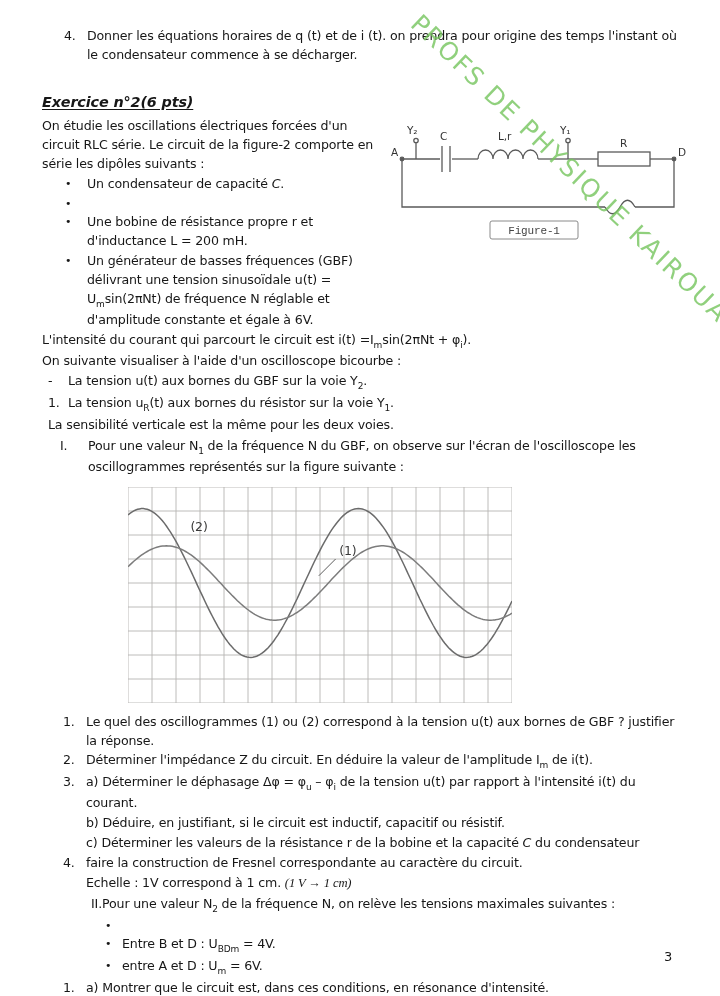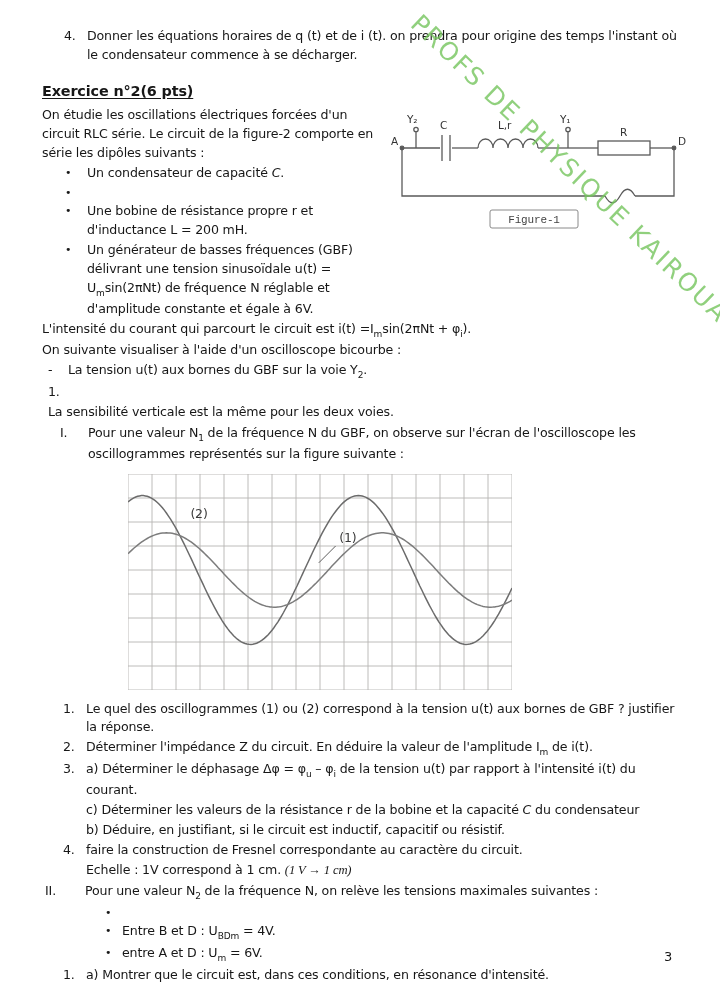--- a/index.html
+++ b/index.html
@@ -5,32 +5,32 @@
   html,body{margin:0;padding:0;background:#ffffff;}
   .page{position:relative;width:720px;height:996px;background:#fff;overflow:hidden;
         font-family:"DejaVu Sans",sans-serif;font-size:12.6px;line-height:1.5;
         color:#171717;letter-spacing:-0.15px;}
   .content{padding:26px 34px 0 42px;}
   .row{display:flex;align-items:flex-start;margin:1px 0;}
   .num{flex:0 0 23px;}
   .num-wide{flex:0 0 40px;}
   .marker{flex:0 0 20px;}
   .item4{margin-left:22px;}
-  .heading{margin:16px 0 4px 0;font-size:14.4px;font-weight:bold;
-           text-decoration:underline;text-underline-offset:2px;}
+  .heading{margin:27px 0 4px 0;font-size:14.4px;font-weight:bold;
+           text-decoration:underline;text-underline-offset:2px;font-style:italic;}
   .sec{overflow:hidden;}
   .circuit-fig{float:right;width:296px;margin:2px 0 2px 10px;}
   .bullet-row{display:flex;margin:1px 0 1px 23px;}
   .bullet{flex:0 0 22px;font-size:11px;padding-top:1px;}
   .indent-sm{margin-left:6px;}
   .part1-row{display:flex;margin:2px 0 2px 18px;}
   .part1-row .num{flex:0 0 28px;}
   .figure-osc{position:relative;margin:10px 0 10px 86px;width:384px;height:216px;}
   .q-row{display:flex;margin:1px 0 1px 21px;}
-  .p2-row{display:flex;margin:2px 0 1px 3px;}
+  .p2-row{display:flex;margin:2px 0 1px 20px;text-align:right;}
   .p2-bullet-row{display:flex;margin:1px 0 1px 63px;}
   .p2-bullet-row .bullet{flex:0 0 17px;}
   .math{font-family:"Liberation Serif",serif;font-style:italic;text-align:center;}
   sub{font-size:9px;}
   sup{font-size:9px;}
   .watermark{position:absolute;top:6px;left:428px;transform:rotate(44deg);
              transform-origin:0 0;font-size:25px;letter-spacing:2px;white-space:nowrap;
              color:rgba(116,196,92,0.8);pointer-events:none;z-index:6;font-weight:400;}
   .page-num{position:absolute;right:48px;bottom:30px;font-size:13px;}
   .fig-caption-font{font-family:"Liberation Mono",monospace;}
@@ -112,20 +112,21 @@
 
     <div>L'intensité du courant qui parcourt le circuit est i(t) =I<sub>m</sub>sin(2πNt + φ<sub>i</sub>).</div>
     <div>On suivante visualiser à l'aide d'un oscilloscope bicourbe :</div>
 
     <div class="row indent-sm">
       <span class="marker">-</span>
       <span>La tension u(t) aux bornes du GBF sur la voie Y<sub>2</sub>.</span>
     </div>
     <div class="row indent-sm">
       <span class="marker">1.</span>
+      <span>La tension u<sub>R</sub>(t) aux bornes du résistor sur la voie Y<sub>1</sub>.</span>
     </div>
     <div class="indent-sm">La sensibilité verticale est la même pour les deux voies.</div>
 
     <div class="part1-row">
       <span class="num">I.</span>
       <span>Pour une valeur N<sub>1</sub> de la fréquence N du GBF, on observe sur l'écran de l'oscilloscope les oscillogrammes représentés sur la figure suivante :</span>
     </div>
 
     <div class="figure-osc">
       <svg id="osc-svg" width="384" height="216" viewBox="0 0 384 216">
@@ -171,25 +172,25 @@
     <div class="q-row">
       <span class="num">2.</span>
       <span>Déterminer l'impédance Z du circuit. En déduire la valeur de l'amplitude I<sub>m</sub> de i(t).</span>
     </div>
     <div class="q-row">
       <span class="num">3.</span>
       <span>a) Déterminer le déphasage Δφ = φ<sub>u</sub> – φ<sub>i</sub> de la tension u(t) par rapport à l'intensité i(t) du courant.</span>
     </div>
     <div class="q-row">
       <span class="num"></span>
+      <span>b) Déduire, en justifiant, si le circuit est inductif, capacitif ou résistif.</span>
+    </div>
+    <div class="q-row">
+      <span class="num"></span>
       <span>c) Déterminer les valeurs de la résistance r de la bobine et la capacité <i>C</i> du condensateur</span>
-    </div>
-    <div class="q-row">
-      <span class="num"></span>
-      <span>b) Déduire, en justifiant, si le circuit est inductif, capacitif ou résistif.</span>
     </div>
     <div class="q-row">
       <span class="num">4.</span>
       <span>faire la construction de Fresnel correspondante au caractère du circuit.</span>
     </div>
     <div class="q-row">
       <span class="num"></span>
       <span>Echelle : 1V correspond à 1 cm. <span class="math">(1 V → 1 cm)</span></span>
     </div>
 

